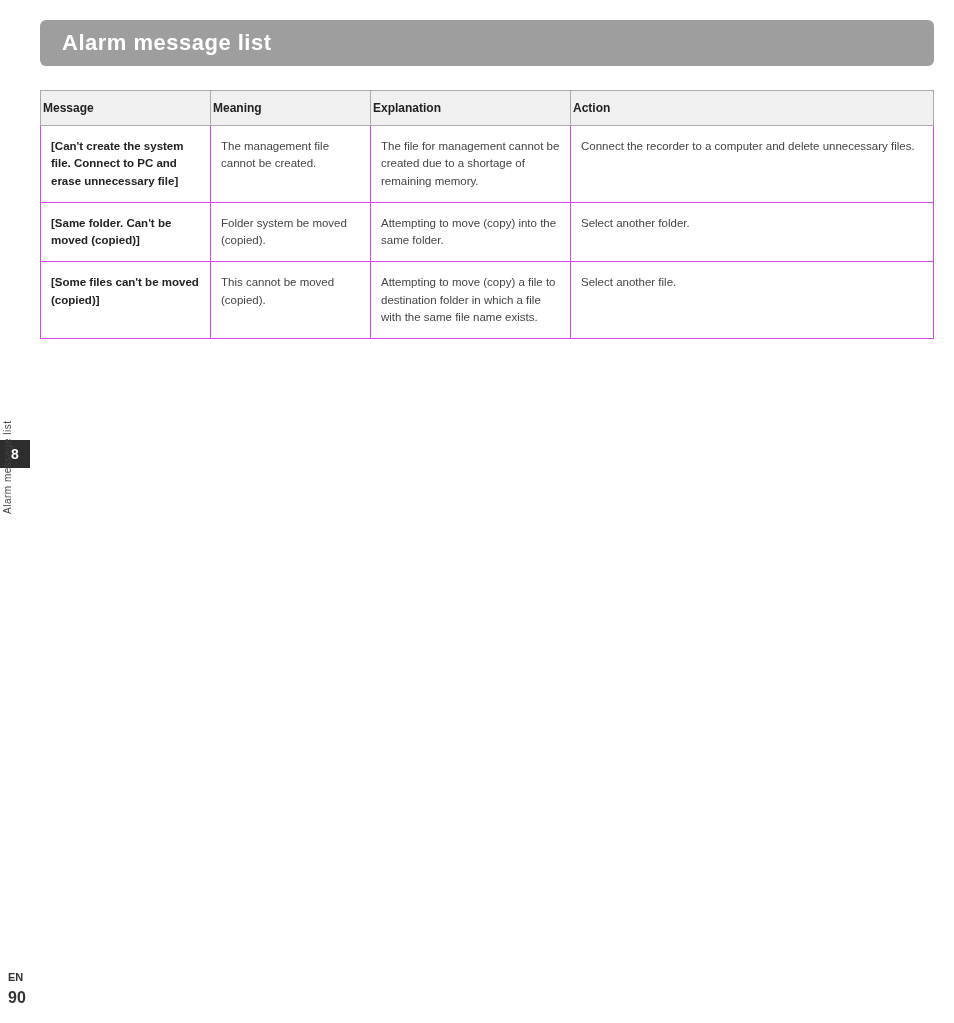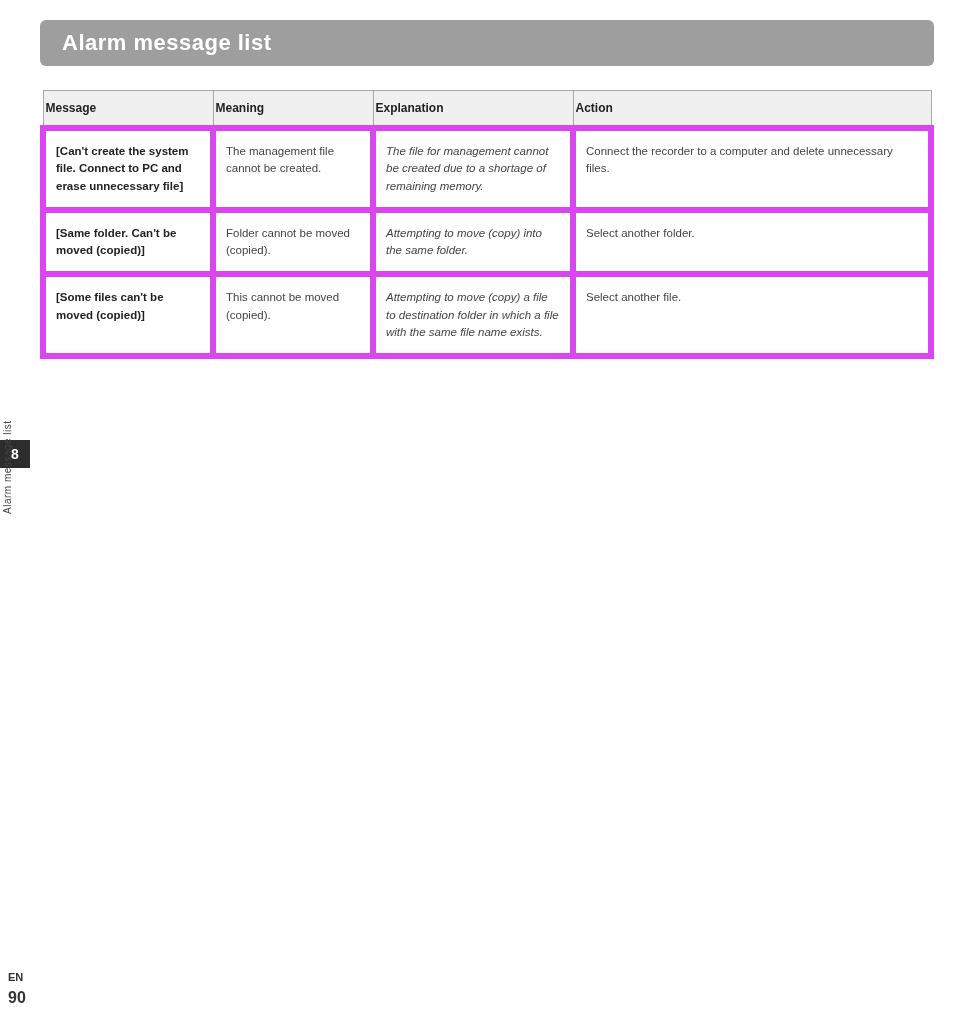--- a/index.html
+++ b/index.html
@@ -124,42 +124,41 @@
     .alarm-table th {
       background: #f0f0f0;
       border: 1px solid #aaa;
       padding: 10px 2px;
       text-align: left;
       font-weight: bold;
       font-size: 12px;
     }
 
     .alarm-table td {
-      border: 6px solid #d946ef;
+      border: 1px solid #d946ef;
       padding: 12px 10px;
       vertical-align: top;
       font-size: 11.5px;
       line-height: 1.5;
     }
 
     .alarm-table td.message-col {
       font-weight: bold;
       font-size: 11.5px;
       width: 170px;
     }
 
     .alarm-table td.meaning-col {
       width: 160px;
       color: #444;
     }
 
     .alarm-table td.explanation-col {
       width: 200px;
       color: #444;
-      font-style: italic;
     }
 
     .alarm-table td.action-col {
       color: #444;
     }
   </style>
 </head>
 <body>
 
 <div class="page-container">
@@ -192,21 +191,21 @@
       </thead>
       <tbody id="table-body">
       <tr>
             <td class="message-col">[Can't create the system file. Connect to PC and erase unnecessary file]</td>
             <td class="meaning-col">The management file cannot be created.</td>
             <td class="explanation-col">The file for management cannot be created due to a shortage of remaining memory.</td>
             <td class="action-col">Connect the recorder to a computer and delete unnecessary files.</td>
           </tr>
           <tr>
             <td class="message-col">[Same folder. Can't be moved (copied)]</td>
-            <td class="meaning-col">Folder cannot be moved (copied).</td>
+            <td class="meaning-col">Folder system be moved (copied).</td>
             <td class="explanation-col">Attempting to move (copy) into the same folder.</td>
             <td class="action-col">Select another folder.</td>
           </tr>
           <tr>
             <td class="message-col">[Some files can't be moved (copied)]</td>
             <td class="meaning-col">This cannot be moved (copied).</td>
             <td class="explanation-col">Attempting to move (copy) a file to destination folder in which a file with the same file name exists.</td>
             <td class="action-col">Select another file.</td>
           </tr>
         </tbody>

